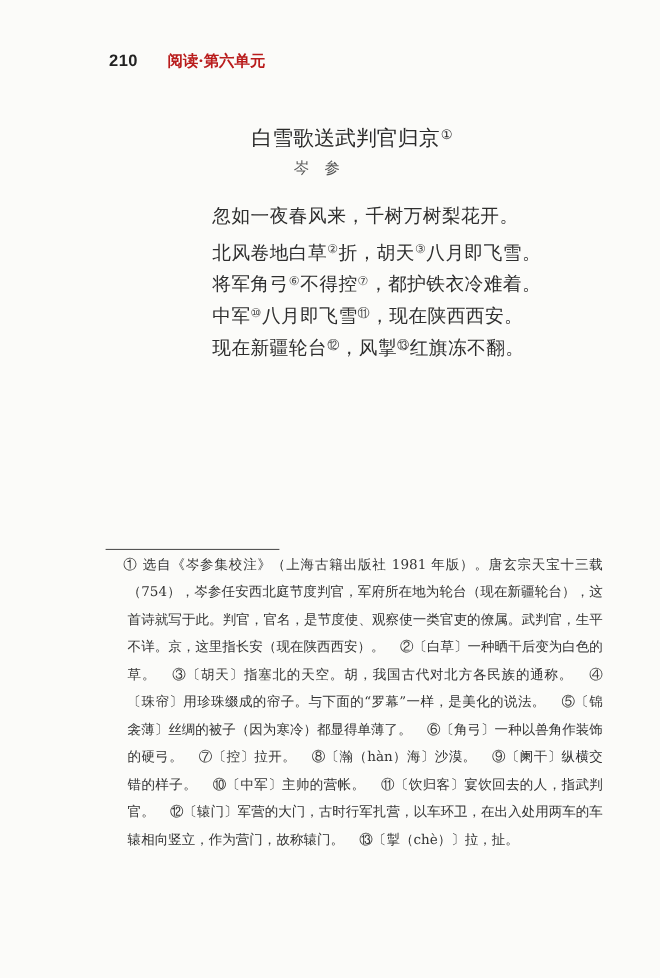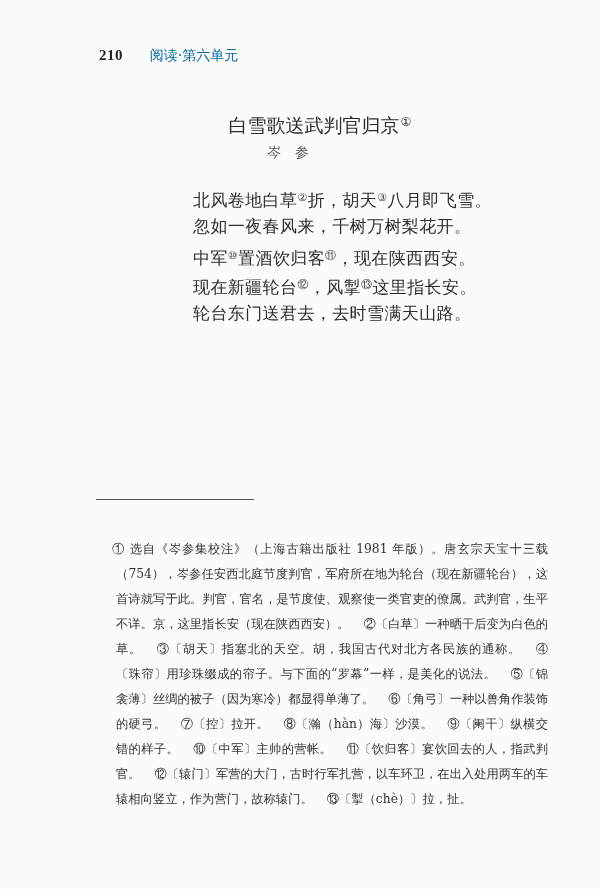--- a/index.html
+++ b/index.html
@@ -1,51 +1,51 @@
 <!DOCTYPE html>
 <html><head>
 <meta charset="utf-8">
 <style>
   html, body { margin:0; padding:0; }
   body {
     width:600px; height:889px; background:#fbfbf9; position:relative; overflow:hidden;
     font-family:"DejaVu Serif", serif; color:#2a2a2a;
   }
   .header { position:absolute; top:46px; left:99px; font-size:15px; }
-  .page-num { font-family:Liberation Serif, serif; font-weight:bold; color:#222; margin-right:22px; letter-spacing:0.5px; }
-  .section { font-weight:normal; font-size:14px; color:#0369a1; }
+  .page-num { font-family:Liberation Sans, sans-serif; font-weight:bold; color:#222; margin-right:22px; letter-spacing:0.5px; }
+  .section { font-weight:bold; font-size:14px; color:#b91c1c; }
   .title { position:absolute; top:113px; left:0; width:600px; text-align:center; font-family:"DejaVu Sans", sans-serif; font-size:19px; color:#2a2a2a; padding-left:40px; box-sizing:border-box; }
   .title sup { font-size:12px; vertical-align:6px; margin-left:1px; }
   .author { position:absolute; top:144px; left:0; width:550px; text-align:center; font-size:14px; color:#555; letter-spacing:14px; padding-left:40px; box-sizing:border-box; }
   .poem { position:absolute; top:183px; left:193px; }
   .poem-line { font-size:17px; line-height:29px; height:29px; white-space:nowrap; color:#2e2e2e; letter-spacing:0.4px; }
   .poem-line sup { font-size:11px; vertical-align:5px; color:#444; }
   .rule { position:absolute; top:499px; left:96px; width:158px; border-top:1px solid #555; }
-  .notes { position:absolute; top:537px; left:116px; width:432px; font-size:12.3px; line-height:25px; color:#333; text-align:justify; }
+  .notes { position:absolute; top:501px; left:116px; width:432px; font-size:12.3px; line-height:25px; color:#333; text-align:justify; }
   .notes p { margin:0; text-indent:-4px; }
   .note { margin-right:10px; }
 </style>
 </head>
 <body>
 
 <div class="header">
   <span class="page-num">210</span>
   <span class="section">阅读·第六单元</span>
 </div>
 
 <div class="title">
   <span>白雪歌送武判官归京</span><sup>①</sup>
 </div>
 <div class="author">岑参</div>
 
 <div class="poem" id="poem">
+    <div class="poem-line"><span>忽如一夜春风来，千树万树梨花开。</span></div>
     <div class="poem-line"><span>北风卷地白草</span><sup>②</sup><span>折，胡天</span><sup>③</sup><span>八月即飞雪。</span></div>
-    <div class="poem-line"><span>忽如一夜春风来，千树万树梨花开。</span></div>
-    <div class="poem-line"><span>中军</span><sup>⑩</sup><span>置酒饮归客</span><sup>⑪</sup><span>，现在陕西西安。</span></div>
-    <div class="poem-line"><span>现在新疆轮台</span><sup>⑫</sup><span>，风掣</span><sup>⑬</sup><span>这里指长安。</span></div>
-    <div class="poem-line"><span>轮台东门送君去，去时雪满天山路。</span></div>
+    <div class="poem-line"><span>将军角弓</span><sup>⑥</sup><span>不得控</span><sup>⑦</sup><span>，都护铁衣冷难着。</span></div>
+    <div class="poem-line"><span>中军</span><sup>⑩</sup><span>八月即飞雪</span><sup>⑪</sup><span>，现在陕西西安。</span></div>
+    <div class="poem-line"><span>现在新疆轮台</span><sup>⑫</sup><span>，风掣</span><sup>⑬</sup><span>红旗冻不翻。</span></div>
   </div>
 
 <div class="rule"></div>
 
 <div class="notes" id="notes">
     <p><span class="note">① 选自《岑参集校注》（上海古籍出版社 1981 年版）。唐玄宗天宝十三载（754），岑参任安西北庭节度判官，军府所在地为轮台（现在新疆轮台），这首诗就写于此。判官，官名，是节度使、观察使一类官吏的僚属。武判官，生平不详。京，这里指长安（现在陕西西安）。</span> <span class="note">②〔白草〕一种晒干后变为白色的草。</span> <span class="note">③〔胡天〕指塞北的天空。胡，我国古代对北方各民族的通称。</span> <span class="note">④〔珠帘〕用珍珠缀成的帘子。与下面的“罗幕”一样，是美化的说法。</span> <span class="note">⑤〔锦衾薄〕丝绸的被子（因为寒冷）都显得单薄了。</span> <span class="note">⑥〔角弓〕一种以兽角作装饰的硬弓。</span> <span class="note">⑦〔控〕拉开。</span> <span class="note">⑧〔瀚（hàn）海〕沙漠。</span> <span class="note">⑨〔阑干〕纵横交错的样子。</span> <span class="note">⑩〔中军〕主帅的营帐。</span> <span class="note">⑪〔饮归客〕宴饮回去的人，指武判官。</span> <span class="note">⑫〔辕门〕军营的大门，古时行军扎营，以车环卫，在出入处用两车的车辕相向竖立，作为营门，故称辕门。</span> <span class="note">⑬〔掣（chè）〕拉，扯。</span> </p>
   </div>
 
 </body></html>

